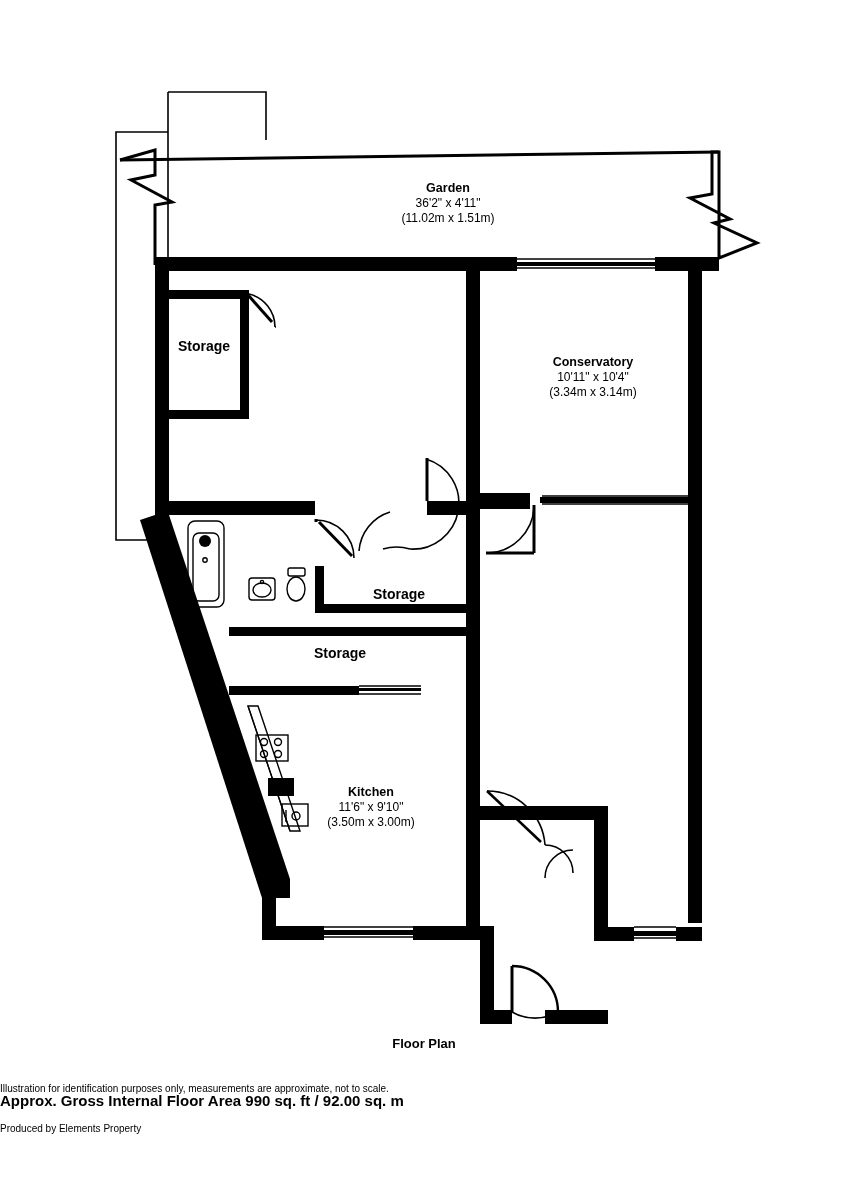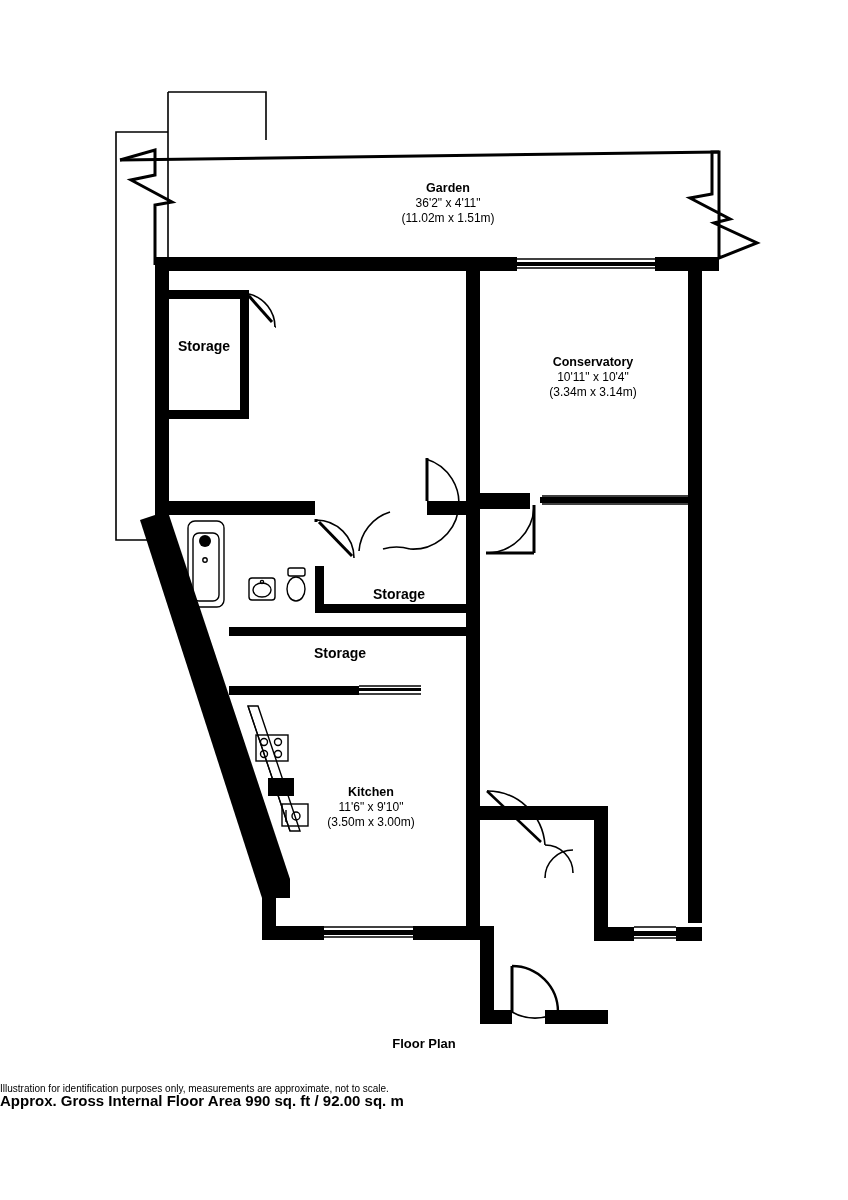--- a/index.html
+++ b/index.html
@@ -259,14 +259,15 @@
   <div class="room-label" style="left:276px; top:784px; width:190px;">
     <span class="name">Kitchen</span>
     <span class="dim">11'6" x 9'10"</span>
     <span class="dim">(3.50m x 3.00m)</span>
   </div>
 
   <div class="plan-label">Floor Plan</div>
 
   <div class="footer footer-area">Approx. Gross Internal Floor Area 990 sq. ft / 92.00 sq. m</div>
   <div class="footer footer-note1">Illustration for identification purposes only, measurements are approximate, not to scale.</div>
+  <div class="footer footer-note2">Produced by Elements Property</div>
 
 </div>
 
 </body></html>

